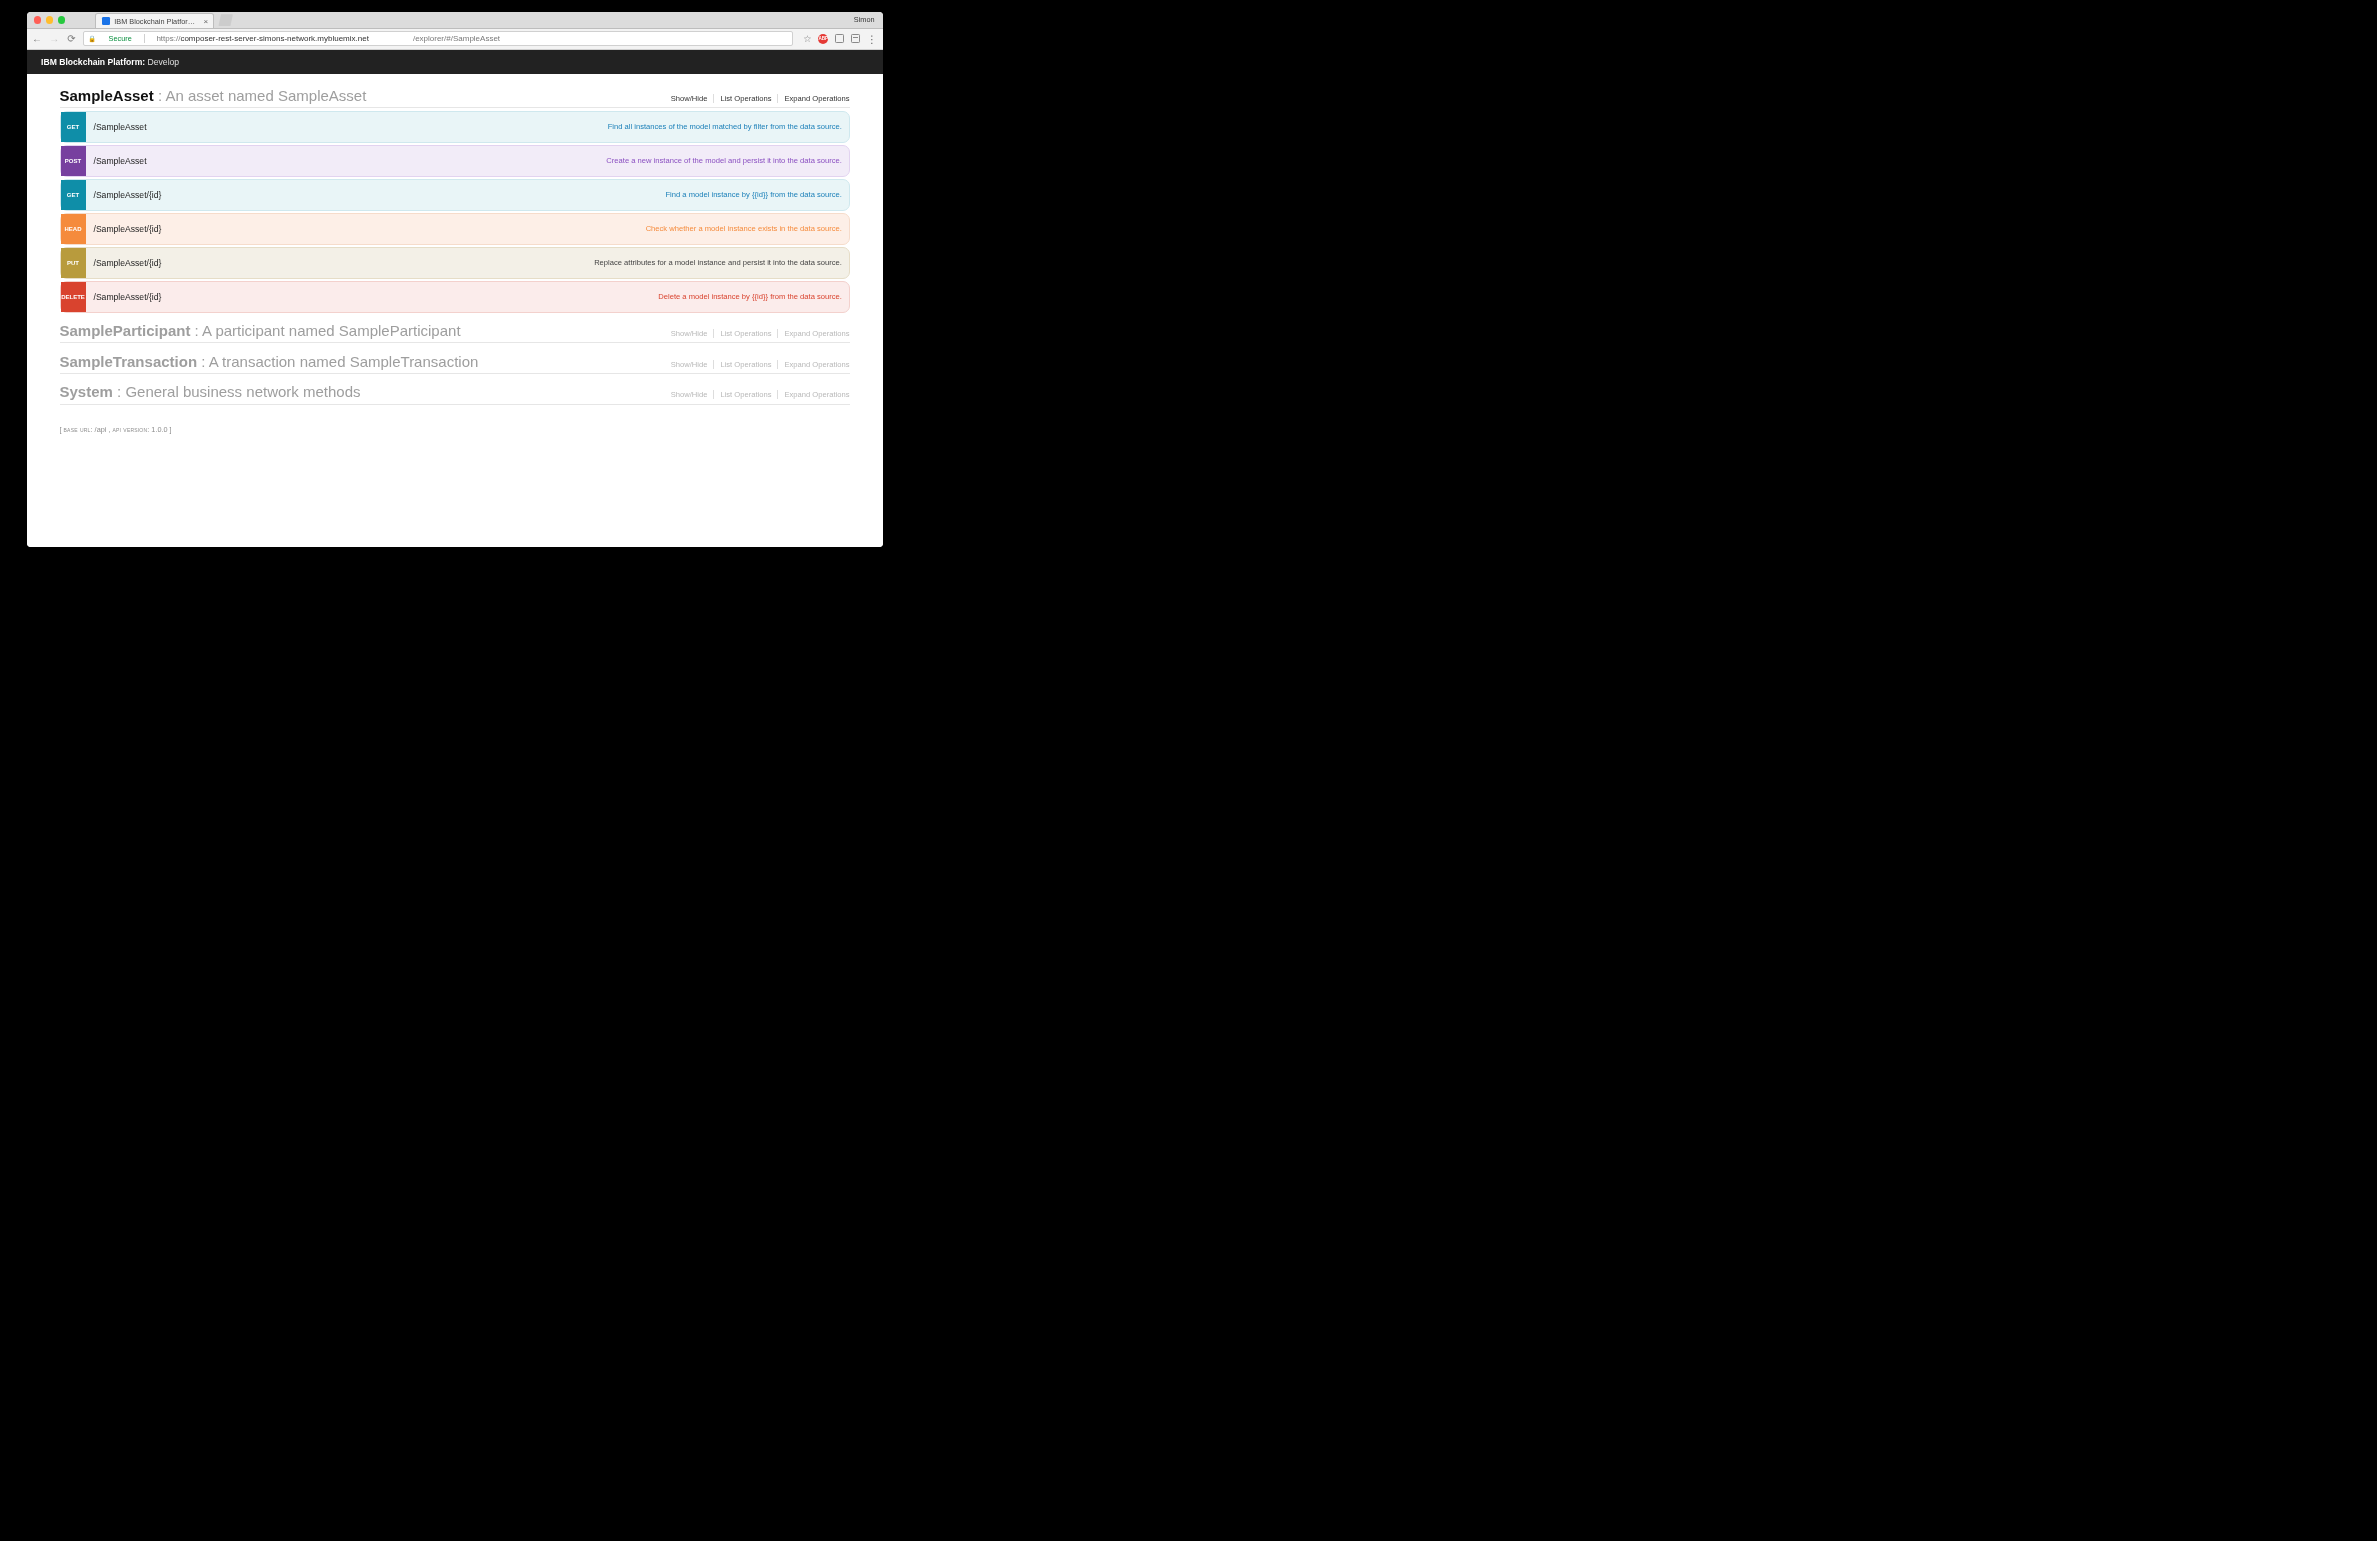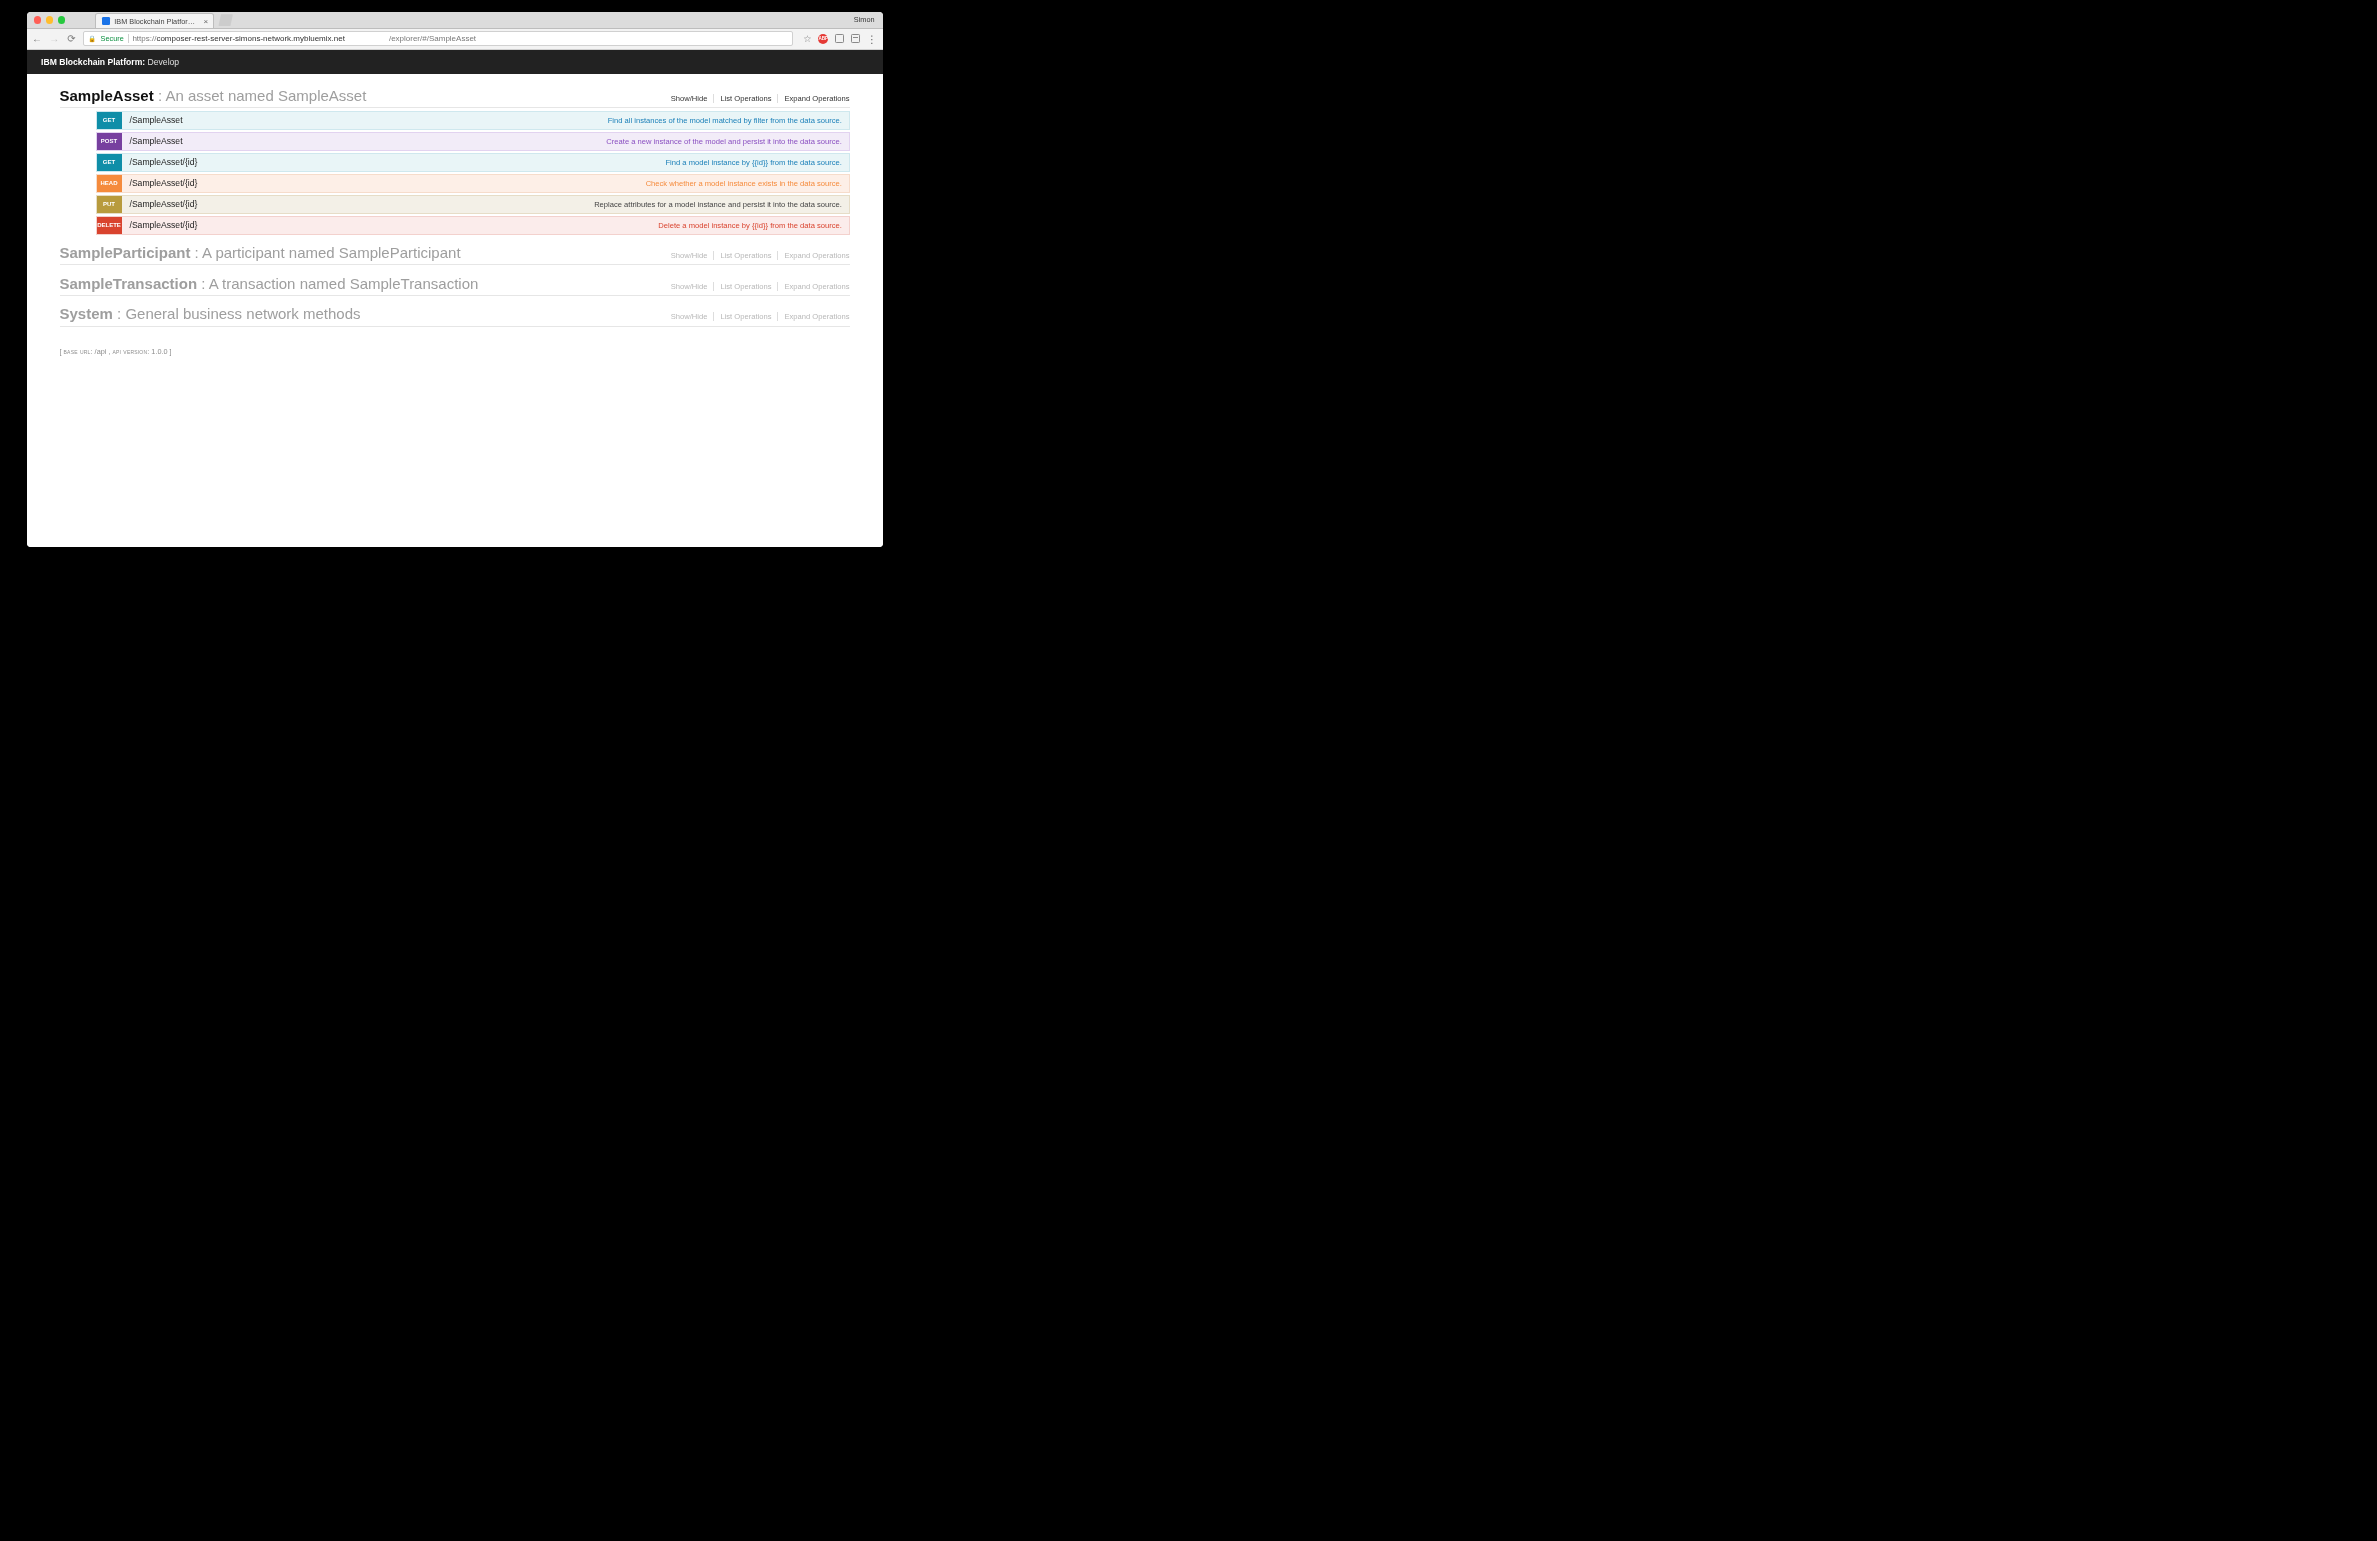--- a/index.html
+++ b/index.html
@@ -60,21 +60,21 @@
   .toolbar {
     height: 21px;
     background:#f3f3f3;
     display:flex; align-items:center;
     padding: 0 5.3px;
     gap:6.6px;
     border-bottom:0.7px solid #d0d0d0;
   }
   .nav-btn{ width:10.6px;height:10.6px; color:#7a7a7a; display:flex;align-items:center;justify-content:center; font-size:10px;}
   .nav-btn.disabled{color:#c6c6c6;}
-  .omnibox{ flex:1; height:14.6px; background:#fff; border:0.7px solid #d0d0d0; border-radius:2px; display:flex; align-items:center; padding:0 4px; gap:4px; font-size:8px;}
+  .omnibox{ flex:1; height:14.6px; background:#fff; border:0.7px solid #d0d0d0; border-radius:2px; display:flex; align-items:center; padding:0 4px; gap:12px; font-size:8px;}
   .lock{ font-size:6.6px; color:#0a8f3f;}
   .secure{ color:#0a8f3f; font-size:7.3px;}
   .sep{ width:0.7px;height:9.3px;background:#d0d0d0;}
   .url-host{ color:#333;}
   .url-path{ color:#7a7a7a;padding-left:44px;}
   .url-scheme{ color:#7a7a7a;}
   .ext { display:flex; gap:6.6px; align-items:center; padding-left:4px;}
   .star{color:#7a7a7a;font-size:9.3px;}
   .abp{ width:10px;height:10px;border-radius:50%;background:#e53935;color:#fff;font-size:4.6px;display:flex;align-items:center;justify-content:center;font-weight:700;}
   .sq{ width:9.3px;height:9.3px;border:1px solid #8a8a8a;border-radius:1.3px;}
@@ -91,21 +91,21 @@
   .section-head{ display:flex; align-items:baseline; border-bottom:0.7px solid #e6e6e6; padding:4px 0 3.3px 0;}
   .section-title{ font-size:15px; }
   .section-title .name{ font-weight:700; color:#111;}
   .section-title .name.dim{ color:#9e9e9e; font-weight:700;}
   .section-title .desc{ color:#9e9e9e; font-weight:400;}
   .section-actions{ margin-left:auto; display:flex; gap:0; font-size:7.6px;}
   .section-actions a{ color:#333; padding:0 6px; border-right:0.7px solid #ddd;}
   .section-actions a:last-child{border-right:none;padding-right:0;}
   .section-actions.dim a{ color:#b8b8b8;}
   .ops{ margin-top:2.7px; }
-  .op{ display:flex; align-items:center; height:19px; margin-bottom:2px; border:0.7px solid; border-radius:0;margin-left:36px;}
+  .op{ display:flex; align-items:center; height:32px; margin-bottom:2px; border:0.7px solid; border-radius:7px;}
   .method{ width:25px; text-align:center; color:#fff; font-size:6px; font-weight:600; align-self:stretch; display:flex;align-items:center;justify-content:center; text-transform:uppercase;}
   .path{ padding-left:8px; font-size:8.6px; color:#222; flex:1;}
   .op-desc{ padding-right:6.6px; font-size:7.6px; text-align:right;}
   .op.get{ background:#e9f5f7; border-color:#cfe8ee;} .op.get .method{background:#0f8ea8;} .op.get .op-desc{color:#1a7fb8;}
   .op.post{ background:#f2ecf8; border-color:#e2d3f0;} .op.post .method{background:#77409f;} .op.post .op-desc{color:#8a4fc1;}
   .op.head{ background:#fdefe7; border-color:#f6dccb;} .op.head .method{background:#f58b3c;} .op.head .op-desc{color:#f58b3c;}
   .op.put{ background:#f3f0e7; border-color:#e6ddc7;} .op.put .method{background:#b89b3d;} .op.put .op-desc{color:#444;}
   .op.delete{ background:#fbeceb; border-color:#f3d1cd;} .op.delete .method{background:#d9432e;} .op.delete .op-desc{color:#d9432e;}
   .collapsed-section{ margin-top:5.3px;text-align:right;}
   .footer{ margin-top:20px; font-size:7.3px; color:#8d8d8d;}

